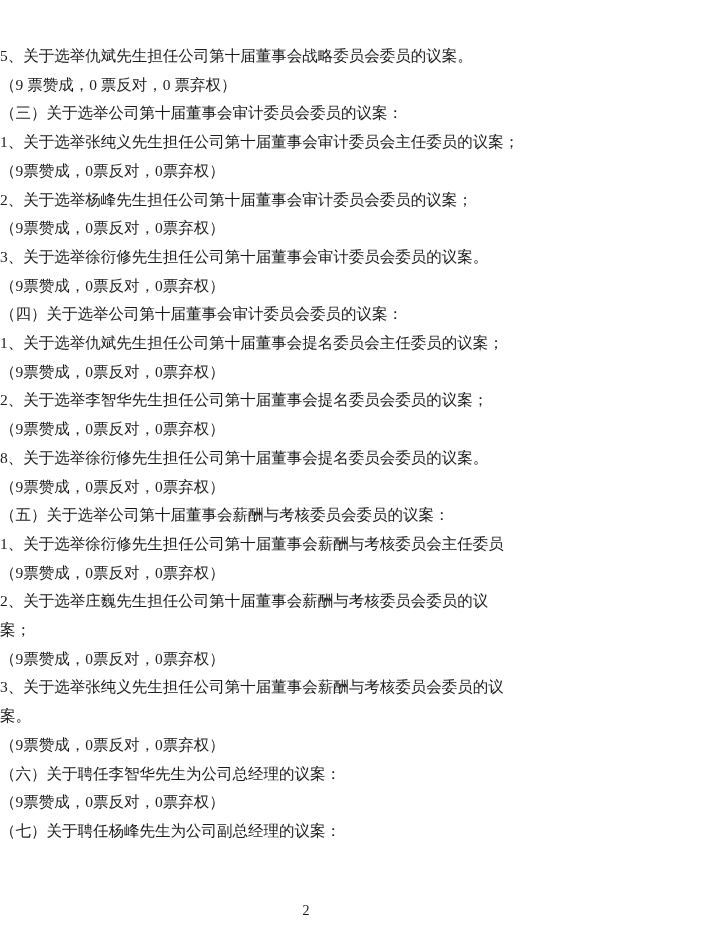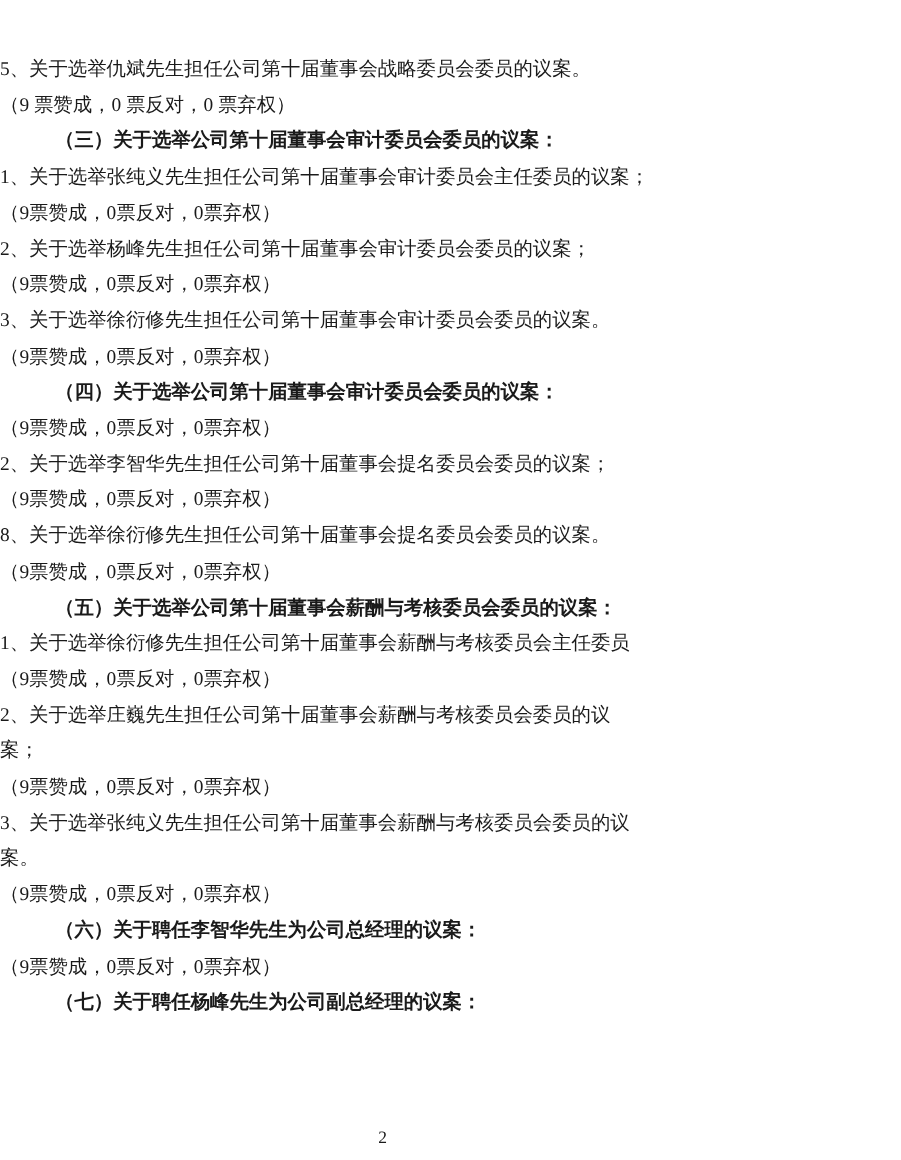--- a/index.html
+++ b/index.html
@@ -23,21 +23,21 @@
     margin: 0;
     font-size: 15.5px;
     line-height: 28.7px;
     white-space: pre;
   }
   .ln-cont   { margin-left: 88px; }
   .ln-vote   { margin-left: 118px; }
   .ln-item   { margin-left: 121px; }
   .ln-item-a { margin-left: 131px; }
   .ln-item-b { margin-left: 114px; font-family: Liberation Serif, serif; }
-  .ln-head   { margin-left: 120px; font-weight: 700; font-size: 16px; padding-left: 44px; }
+  .ln-head   { margin-left: 120px; font-weight: 400; font-size: 16px; }
   .page-num {
     position: absolute;
     top: 901px; left: 0; width: 100%;
     text-align: center;
     font-size: 14px;
     line-height: 20px;
   }
 </style>
 </head>
 <body style="background: rgb(255, 255, 255); color: rgb(26, 26, 26);">
@@ -47,20 +47,21 @@
     <p class="ln-item-a">5、关于选举仇斌先生担任公司第十届董事会战略委员会委员的议案。</p>
     <p class="ln-vote">（9 票赞成，0 票反对，0 票弃权）</p>
     <p class="ln-head">（三）关于选举公司第十届董事会审计委员会委员的议案：</p>
     <p class="ln-item-b">1、关于选举张纯义先生担任公司第十届董事会审计委员会主任委员的议案；</p>
     <p class="ln-vote">（9票赞成，0票反对，0票弃权）</p>
     <p class="ln-item">2、关于选举杨峰先生担任公司第十届董事会审计委员会委员的议案；</p>
     <p class="ln-vote">（9票赞成，0票反对，0票弃权）</p>
     <p class="ln-item">3、关于选举徐衍修先生担任公司第十届董事会审计委员会委员的议案。</p>
     <p class="ln-vote">（9票赞成，0票反对，0票弃权）</p>
     <p class="ln-head">（四）关于选举公司第十届董事会审计委员会委员的议案：</p>
+    <p class="ln-item">1、关于选举仇斌先生担任公司第十届董事会提名委员会主任委员的议案；</p>
     <p class="ln-vote">（9票赞成，0票反对，0票弃权）</p>
     <p class="ln-item">2、关于选举李智华先生担任公司第十届董事会提名委员会委员的议案；</p>
     <p class="ln-vote">（9票赞成，0票反对，0票弃权）</p>
     <p class="ln-item">8、关于选举徐衍修先生担任公司第十届董事会提名委员会委员的议案。</p>
     <p class="ln-vote">（9票赞成，0票反对，0票弃权）</p>
     <p class="ln-head">（五）关于选举公司第十届董事会薪酬与考核委员会委员的议案：</p>
     <p class="ln-item">1、关于选举徐衍修先生担任公司第十届董事会薪酬与考核委员会主任委员</p>
     <p class="ln-vote">（9票赞成，0票反对，0票弃权）</p>
     <p class="ln-item">2、关于选举庄巍先生担任公司第十届董事会薪酬与考核委员会委员的议</p>
     <p class="ln-cont">案；</p>

